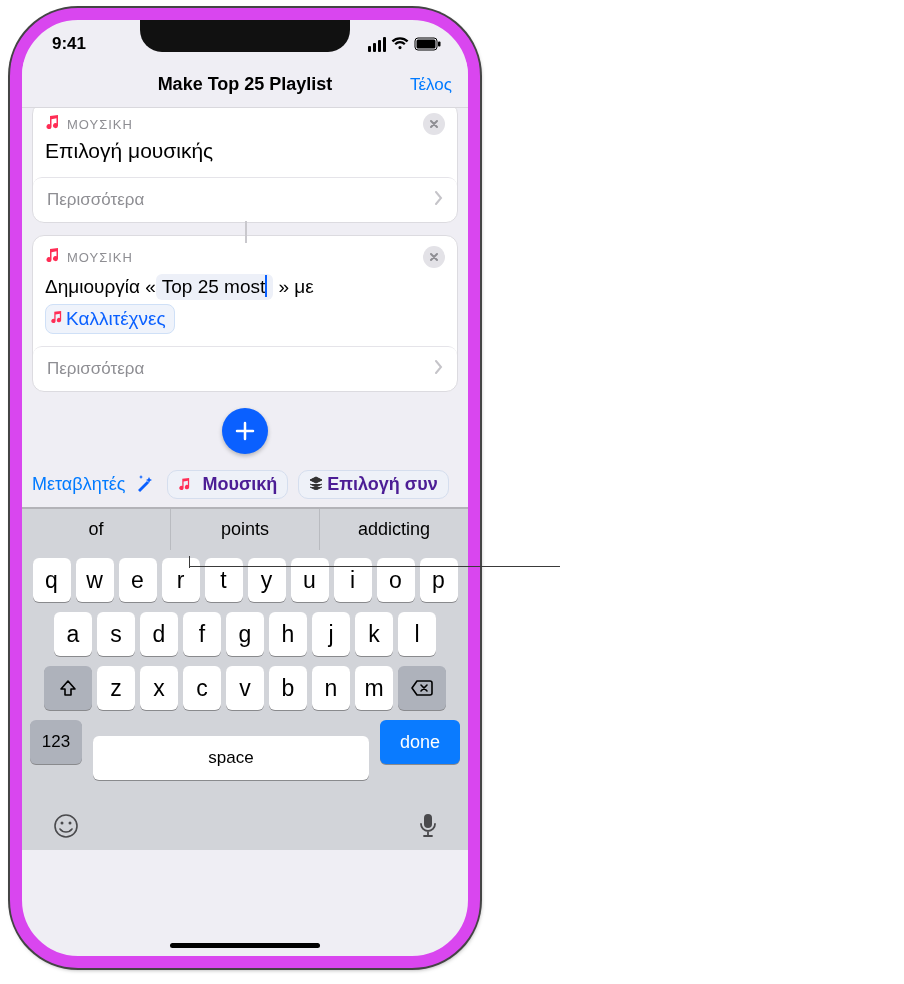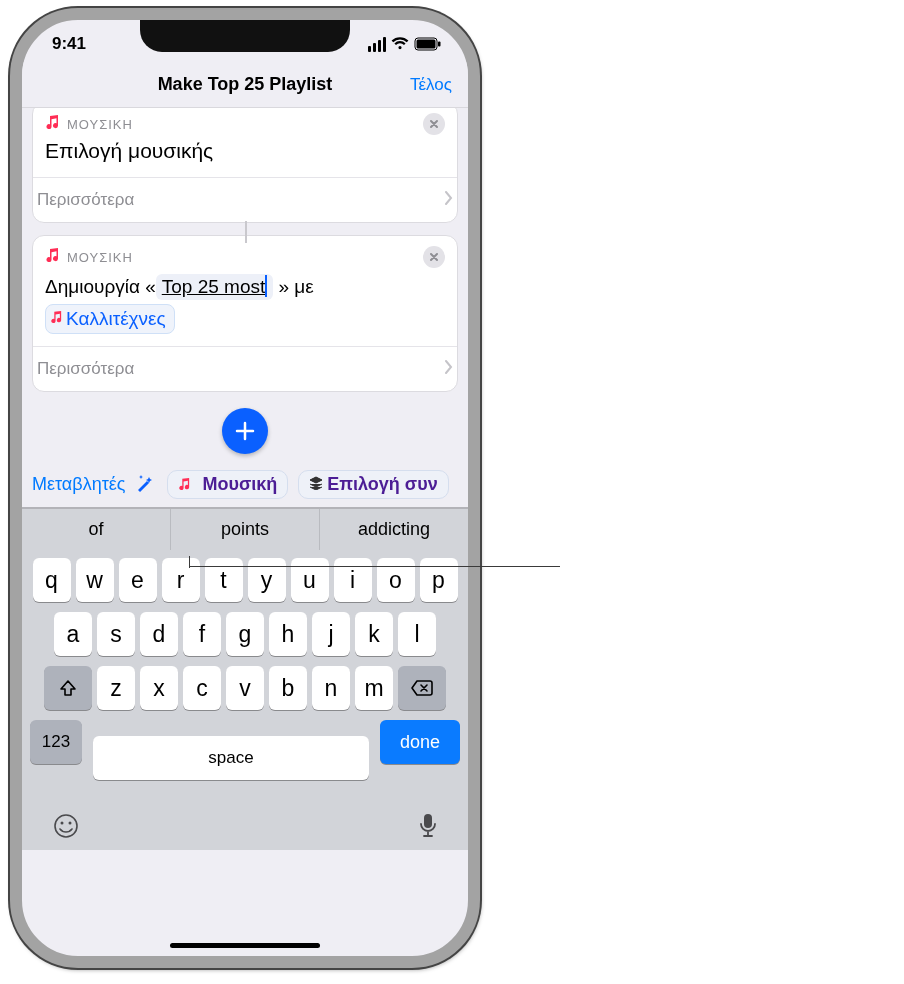--- a/index.html
+++ b/index.html
@@ -1,21 +1,21 @@
 <!DOCTYPE html>
 <html><head>
 <meta charset="utf-8">
 <style>
   * { box-sizing: border-box; margin: 0; padding: 0; font-family: -apple-system, "Helvetica Neue", Helvetica, Arial, sans-serif; }
   body { background: #fff; width: 904px; height: 984px; position: relative; }
   
   .phone {
     position: absolute; left: 10px; top: 8px;
     width: 470px; height: 960px;
-    border: 12px solid #a3a3a3; border-radius: 68px;
+    border: 12px solid #d946ef; border-radius: 68px;
     background: #efeef4;
     box-shadow: 0 0 0 2px #444, 1px 2px 4px rgba(0,0,0,.35);
     overflow: hidden;
   }
   .phone::after{ 
     content:""; position:absolute; right:-16px; top:170px; width:4px; height:70px; background:#222; border-radius:2px;
   }
   .notch {
     position: absolute; top: -2px; left: 50%; transform: translateX(-50%);
     width: 210px; height: 34px; background: #111; border-radius: 0 0 22px 22px; z-index: 50;
@@ -33,25 +33,25 @@
   .content { padding: 0 10px; }
   .card { background:#fff; border:1px solid #dcdbe0; border-radius:12px; margin-top:-6px; overflow:hidden; }
   .card + .card-gap { height:18px; position:relative;}
   .card + .card-gap::before{content:"";position:absolute;left:50%;top:-2px;width:2px;height:22px;background:#c9c8cd;}
   .card-head { display:flex; align-items:center; padding:10px 12px 0 12px; }
   .music-note { color:#ff2d55; margin-right:8px; }
   .card-app { color:#8e8e93; font-size:13px; letter-spacing:1px; font-weight:500;}
   .card-close { margin-left:auto; width:22px; height:22px; border-radius:50%; background:#e3e2e7; color:#8e8e93; display:flex; align-items:center; justify-content:center; font-size:14px; }
   .card-title-row { padding: 6px 12px 12px 12px; font-size:19px; font-weight:400; line-height:1.35; }
   .card-title-big { font-size:21px; font-weight:400; padding:4px 12px 14px 12px;}
-  .input-token-field { background:#edf0f8; border-radius:6px; padding:0 6px; display:inline-block; position:relative;text-decoration:underline;}
+  .input-token-field { background:#edf0f8; border-radius:6px; padding:0 6px; display:inline-block; position:relative;}
   .caret { display:inline-block; width:2px; height:22px; background:#0a60ff; vertical-align:-4px; margin-left:0px;}
   .var-token { display:inline-flex; align-items:center; background:#eff3fb; border:1px solid #cfe0f7; color:#0a60ff; border-radius:8px; padding:1px 8px 2px 4px; font-size:19px; margin-top:4px;}
   .var-token .music-note{ font-size:15px; margin-right:4px;}
-  .more-row { border-top:1px solid #e5e4e9; padding:12px 4px; display:flex; align-items:center; color:#8e8e93; font-size:17px;}
+  .more-row { border-top:1px solid #e5e4e9; padding:12px 14px; display:flex; align-items:center; color:#8e8e93; font-size:17px;border-radius:9px;}
   .more-row .chev { margin-left:auto; color:#c5c4c9;}
   .add-btn { width:46px; height:46px; border-radius:50%; background:#0a60ff; color:#fff; display:flex; align-items:center; justify-content:center; margin:16px auto 10px auto; font-size:30px; font-weight:300; box-shadow:0 2px 4px rgba(0,0,0,.25);}
   .var-bar { display:flex; align-items:center; gap:10px; padding:6px 10px 8px 10px; background:#efeef4; overflow:hidden; white-space:nowrap;}
   .var-bar .lbl { color:#007aff; font-size:18px; }
   .wand { width:22px; }
   .pill { display:inline-flex; align-items:center; gap:4px; background:#eef1f8; border:1px solid #d5deee; color:#4c1d95; border-radius:10px; padding:3px 10px; font-size:18px; font-weight:600;}
   .pill .music-note{font-size:14px; font-weight:400;}
   .pill .stack{ color:#333; font-weight:400;}
   .kb-sep { height:2px; background:#b3b3b8;}
   .predict { display:flex; background:#d2d4d9; }

